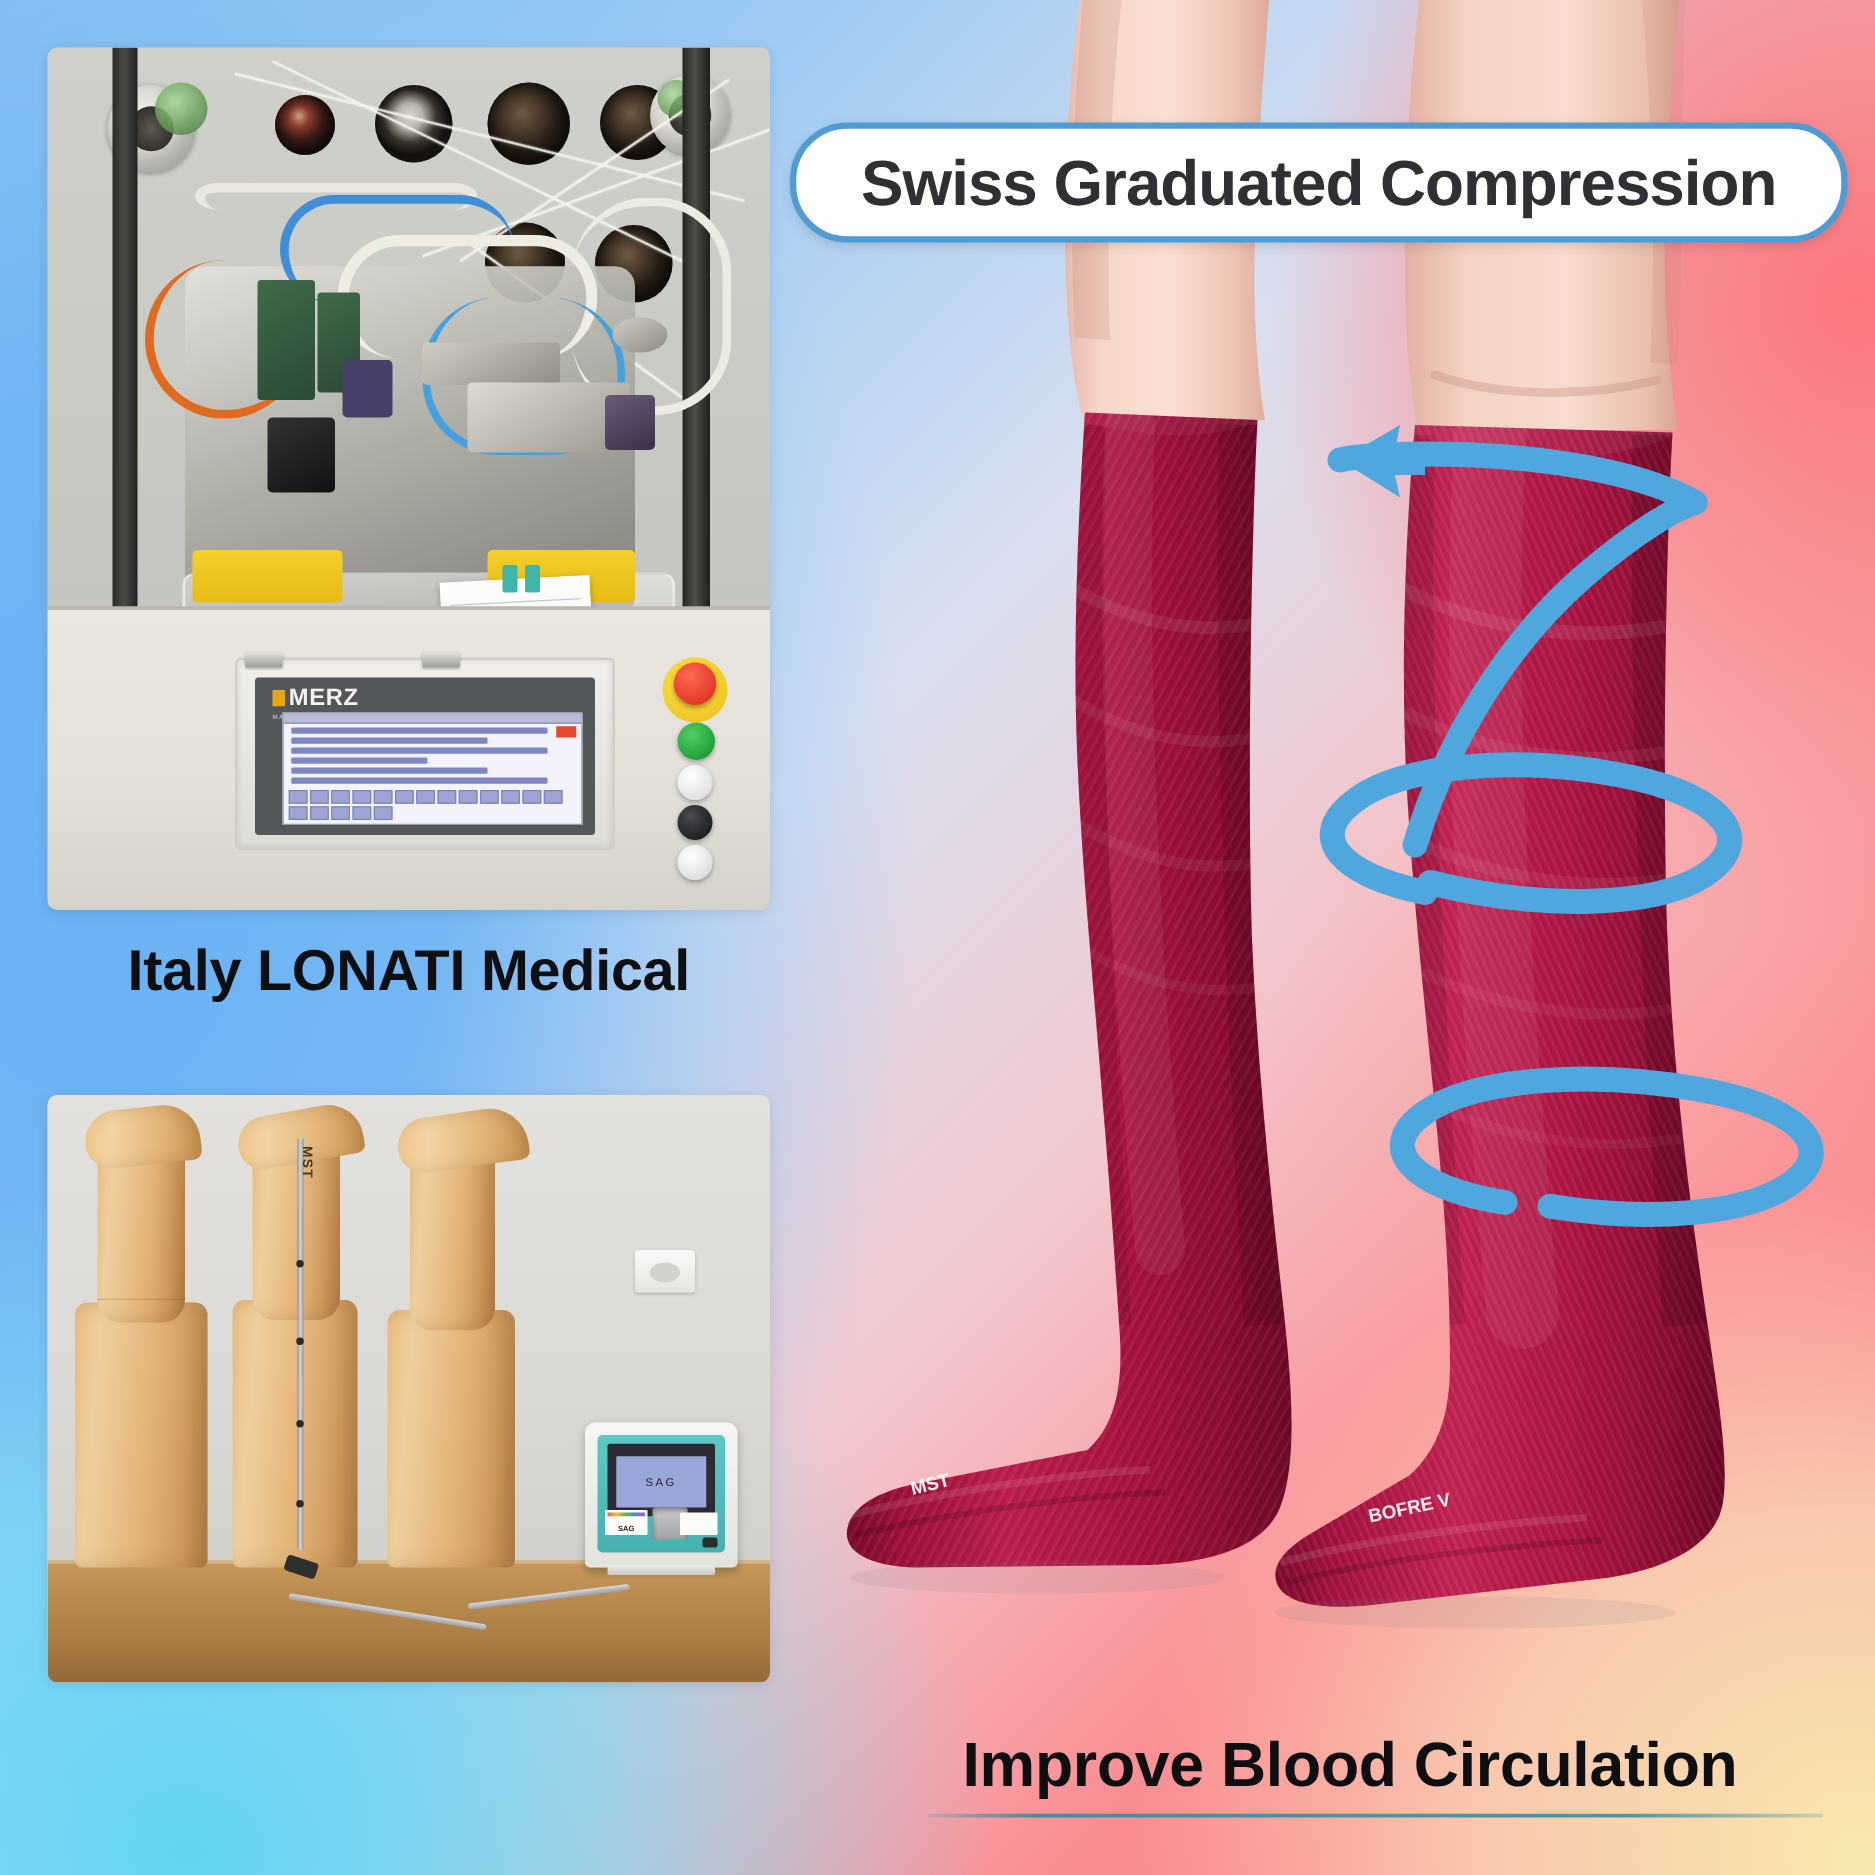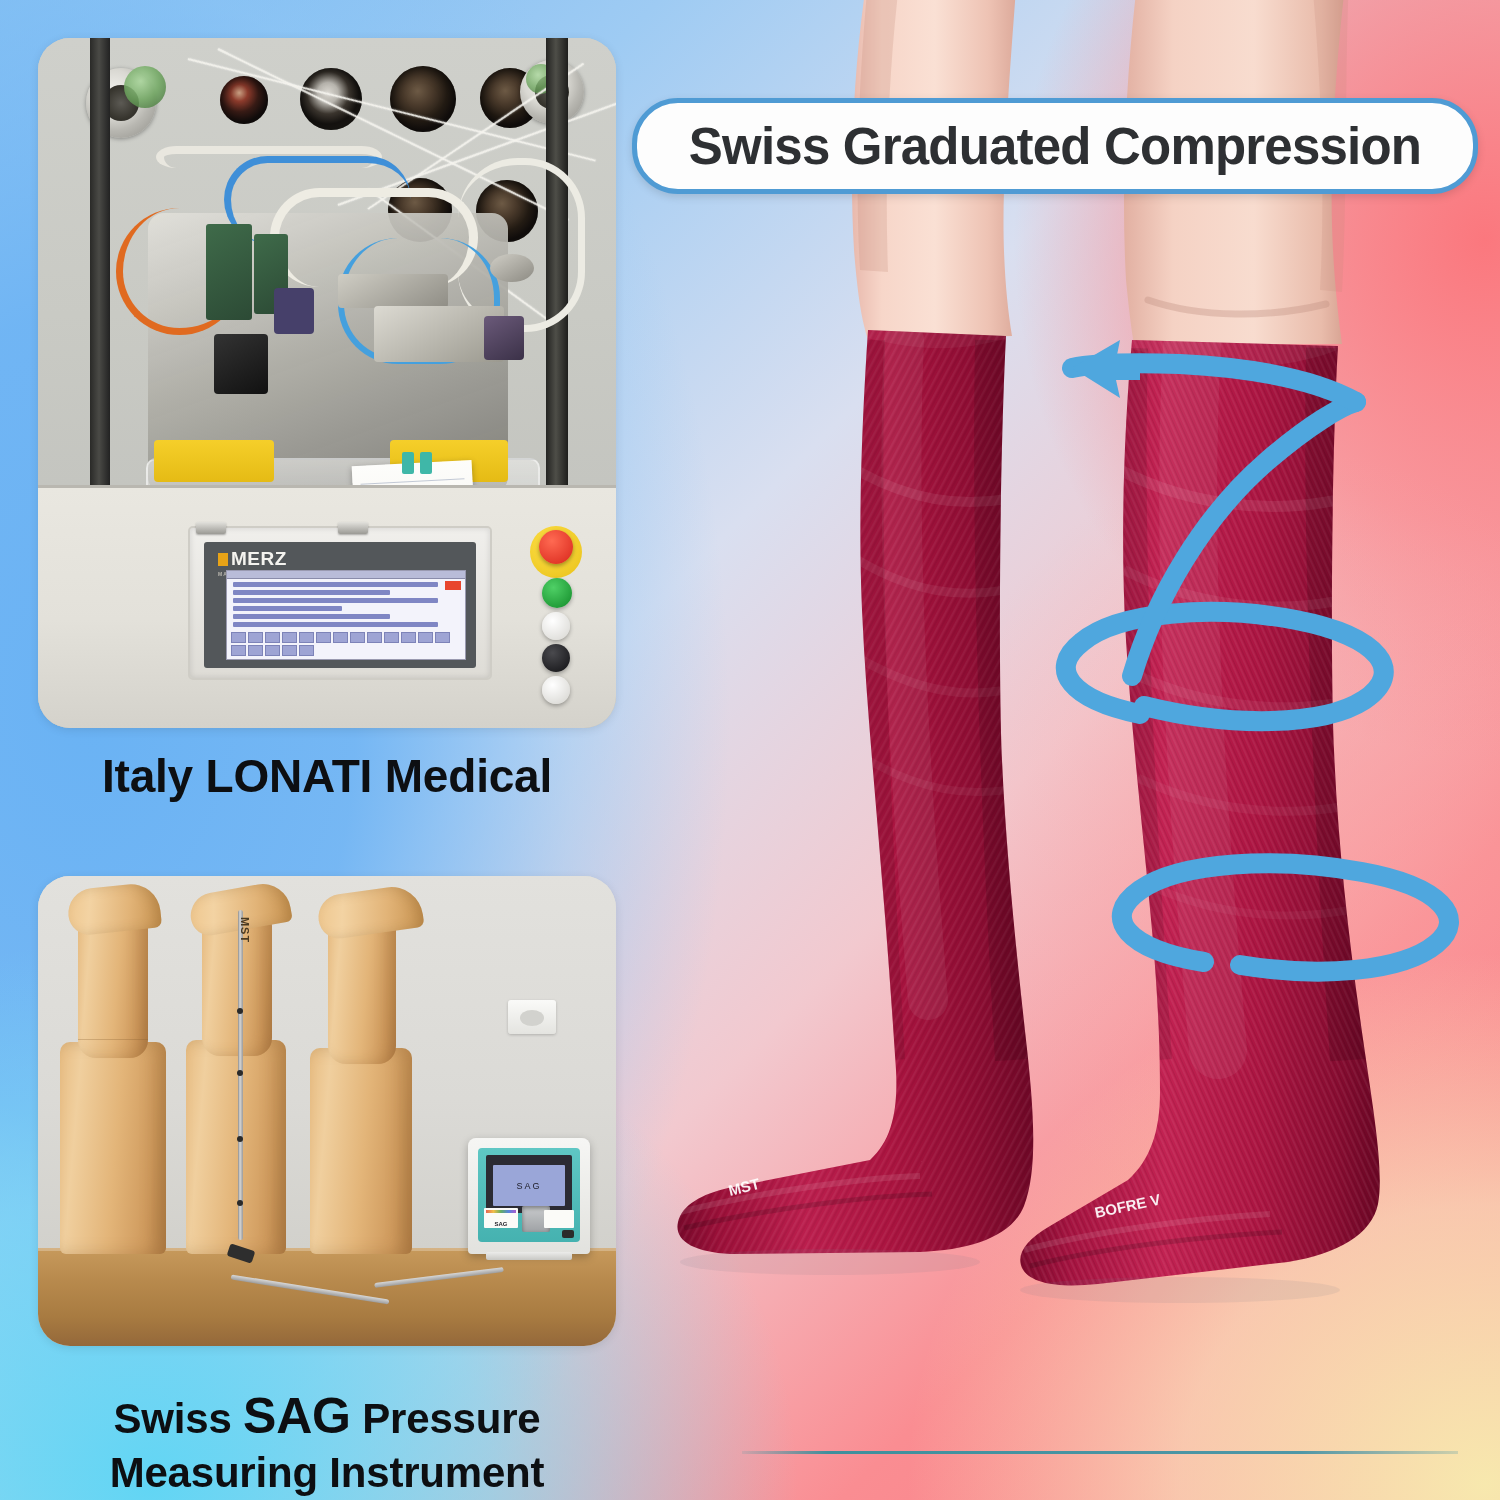--- a/index.html
+++ b/index.html
@@ -18,21 +18,21 @@
   .bg-red-right{position:absolute;inset:0;
     background:radial-gradient(ellipse 620px 680px at 99% 16%, rgba(251,118,124,.98) 0%, rgba(250,135,140,.72) 42%, rgba(250,170,172,0) 76%);}
   .bg-cyan-bottomleft{position:absolute;inset:0;
     background:radial-gradient(ellipse 900px 760px at 10% 99%, rgba(92,214,245,.95) 0%, rgba(120,218,246,.66) 38%, rgba(160,226,246,0) 72%);}
   .bg-cream-bottomright{position:absolute;inset:0;
     background:radial-gradient(ellipse 760px 700px at 99% 99%, rgba(247,238,176,.95) 0%, rgba(248,241,196,.62) 40%, rgba(250,246,222,0) 76%);}
   .bg-pink-mid{position:absolute;inset:0;
     background:radial-gradient(ellipse 520px 560px at 86% 56%, rgba(250,170,170,.55) 0%, rgba(250,190,180,0) 70%);}
 
   
-  .photo-card{position:absolute;border-radius:32px;overflow:hidden;
+  .photo-card{position:absolute;border-radius:8px;overflow:hidden;
     box-shadow:0 2px 10px rgba(0,0,0,.10);}
 
   
   .machine{left:38px;top:38px;width:578px;height:690px;background:#cfcec8;}
   .m-wall{position:absolute;inset:0;
     background:linear-gradient(180deg,#cfd0cb 0%,#c9cac4 40%,#c3c4bf 70%,#bdbeb9 100%);}
   .m-frame-l{position:absolute;left:52px;top:0;width:20px;height:470px;
     background:linear-gradient(90deg,#2a2a28,#4a4a46 45%,#222 100%);}
   .m-frame-r{position:absolute;right:48px;top:0;width:22px;height:470px;
     background:linear-gradient(90deg,#242422,#4e4e48 45%,#1e1e1c 100%);}
@@ -518,20 +518,17 @@
             <b>SAG</b>
         </div>
         <div class="s-slot" style="left:44px;bottom:10px;width:28px;height:26px;"></div>
         <div class="s-lbl" style="right:6px;bottom:14px;width:30px;height:18px;"></div>
         <div style="position:absolute;right:6px;bottom:4px;width:12px;height:8px;background:#2b2b2b;border-radius:2px;"></div>
       </div>
       <div class="s-stand"></div>
     </div>
   </div>
 
-  <div class="caption cap-sag">
-    <div><span>Swiss </span><span class="big">SAG</span><span> Pressure</span></div>
-    <div>Measuring Instrument</div>
-  </div>
-
+
+  <div class="caption cap-circ">Improve Blood Circulation</div>
   <div class="cap-rule"></div>
 
 </div>
 
 </body></html>

